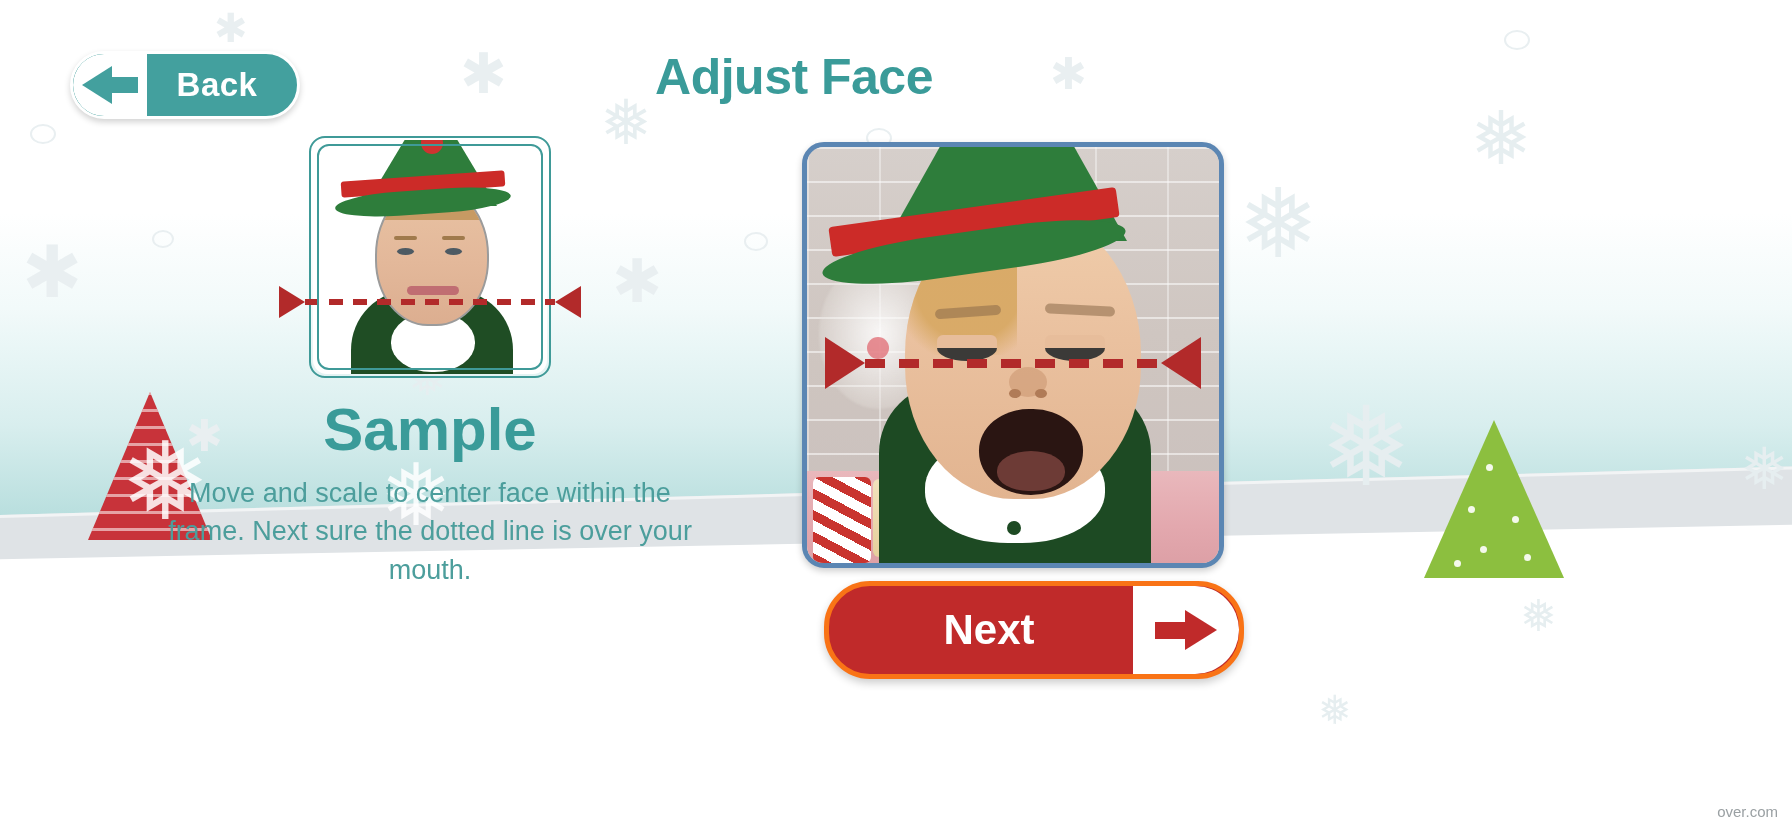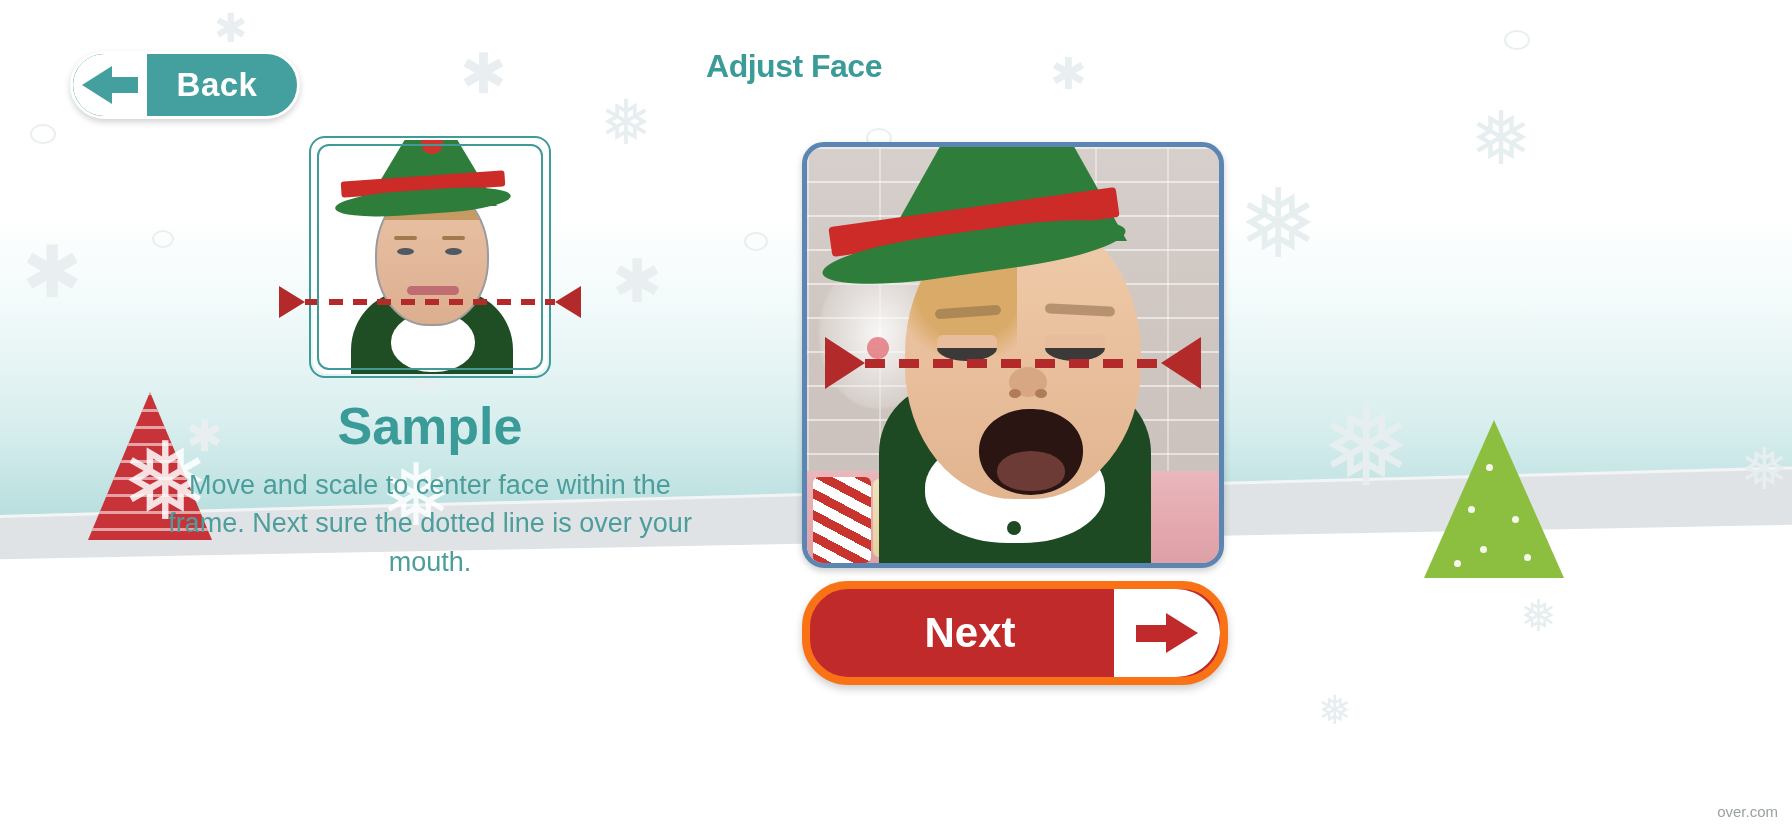--- a/index.html
+++ b/index.html
@@ -73,21 +73,21 @@
     border-radius:34px 0 0 34px;
   }
   #back-btn .label{
     flex:1;text-align:center;color:#ffffff;font-size:33px;font-weight:bold;
     letter-spacing:.5px;padding-right:10px;
   }
 
   
   #title{
     position:absolute;left:624px;top:48px;width:340px;text-align:center;
-    color:#3a9b99;font-size:32px;font-weight:bold;letter-spacing:-.5px;
+    color:#3a9b99;font-size:50px;font-weight:bold;letter-spacing:-.5px;
   }
 
   
   #sample-col{position:absolute;left:140px;top:136px;width:580px;}
   #sample-frame{
     position:relative;margin:0 auto;width:238px;height:238px;
     border:2px solid #3f9a98;border-radius:16px;background:transparent;
   }
   #sample-frame::after{
     content:"";position:absolute;left:6px;top:6px;right:6px;bottom:6px;
@@ -148,21 +148,21 @@
     border-width:16px 26px 16px 0;border-color:transparent #b22a2a transparent transparent;
   }
   .guide .dash{
     flex:1;height:6px;
     background:repeating-linear-gradient(90deg,#b22a2a 0 14px,transparent 14px 24px);
   }
   #sample-guide{top:148px;left:-32px;right:-32px;}
 
   #sample-label{
     margin-top:22px;text-align:center;color:#3a9b99;
-    font-size:52px;font-weight:bold;line-height:1;
+    font-size:60px;font-weight:bold;line-height:1;
   }
   #sample-desc{
     margin:14px auto 0;width:530px;text-align:center;
     color:#4c9e9c;font-size:27px;line-height:1.42;
   }
 
   
   #editor-frame{
     position:absolute;left:802px;top:142px;width:412px;height:416px;
     border:5px solid #5b86b3;border-radius:22px;overflow:hidden;
@@ -252,22 +252,22 @@
     position:absolute;left:14px;top:84px;width:306px;height:42px;background:#2e7d3b;
     border-radius:50%/70%;transform:rotate(-8deg);
   }
   #editor-guide{top:190px;left:18px;right:18px;}
   #editor-guide .tri-l{border-width:26px 0 26px 40px;}
   #editor-guide .tri-r{border-width:26px 40px 26px 0;}
   #editor-guide .dash{height:9px;background:repeating-linear-gradient(90deg,#b22a2a 0 20px,transparent 20px 34px);}
 
   
   #next-btn{
-    position:absolute;left:802px;top:581px;width:410px;height:88px;
-    border-radius:46px;background:#c02a2a;border:8px solid #f97316;
+    position:absolute;left:824px;top:581px;width:410px;height:88px;
+    border-radius:46px;background:#c02a2a;border:5px solid #f97316;
     box-shadow:0 4px 8px rgba(0,0,0,.2);
     display:flex;align-items:center;cursor:pointer;overflow:hidden;
   }
   #next-btn .label{
     flex:1;text-align:center;color:#ffffff;font-size:42px;font-weight:bold;
     padding-left:16px;
   }
   #next-btn .cap{
     width:106px;height:100%;background:#ffffff;
     display:flex;align-items:center;justify-content:center;

